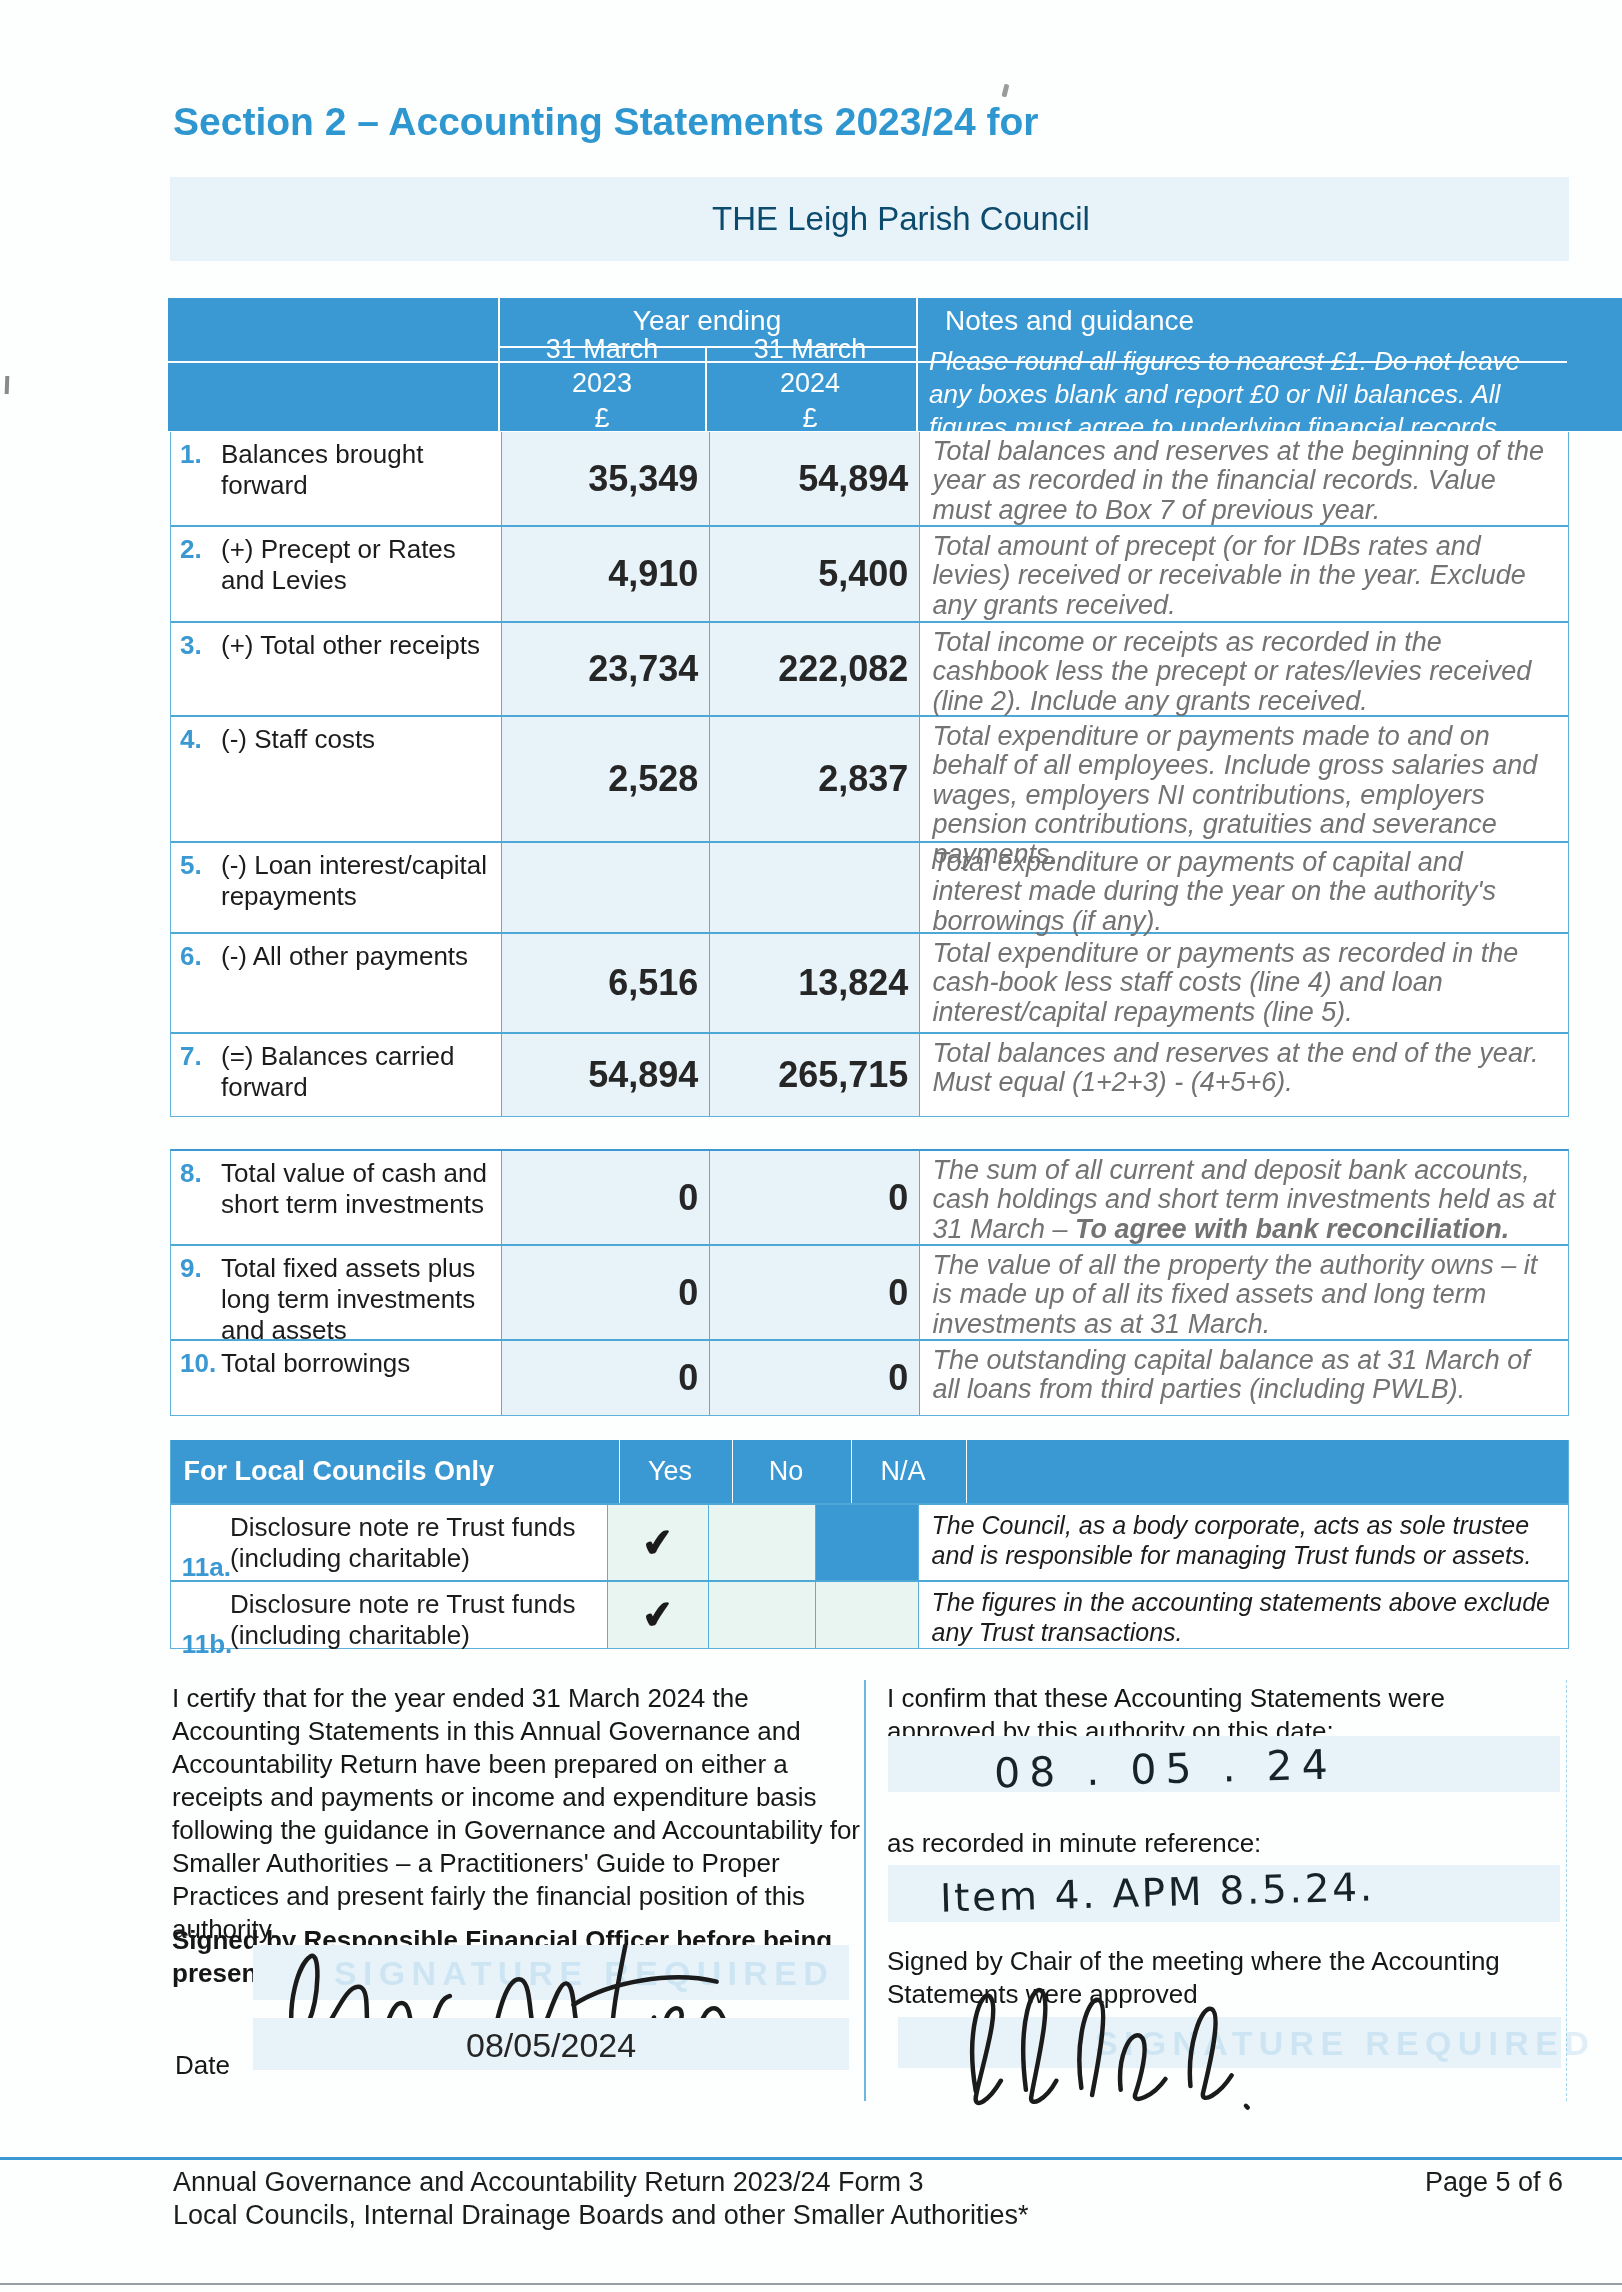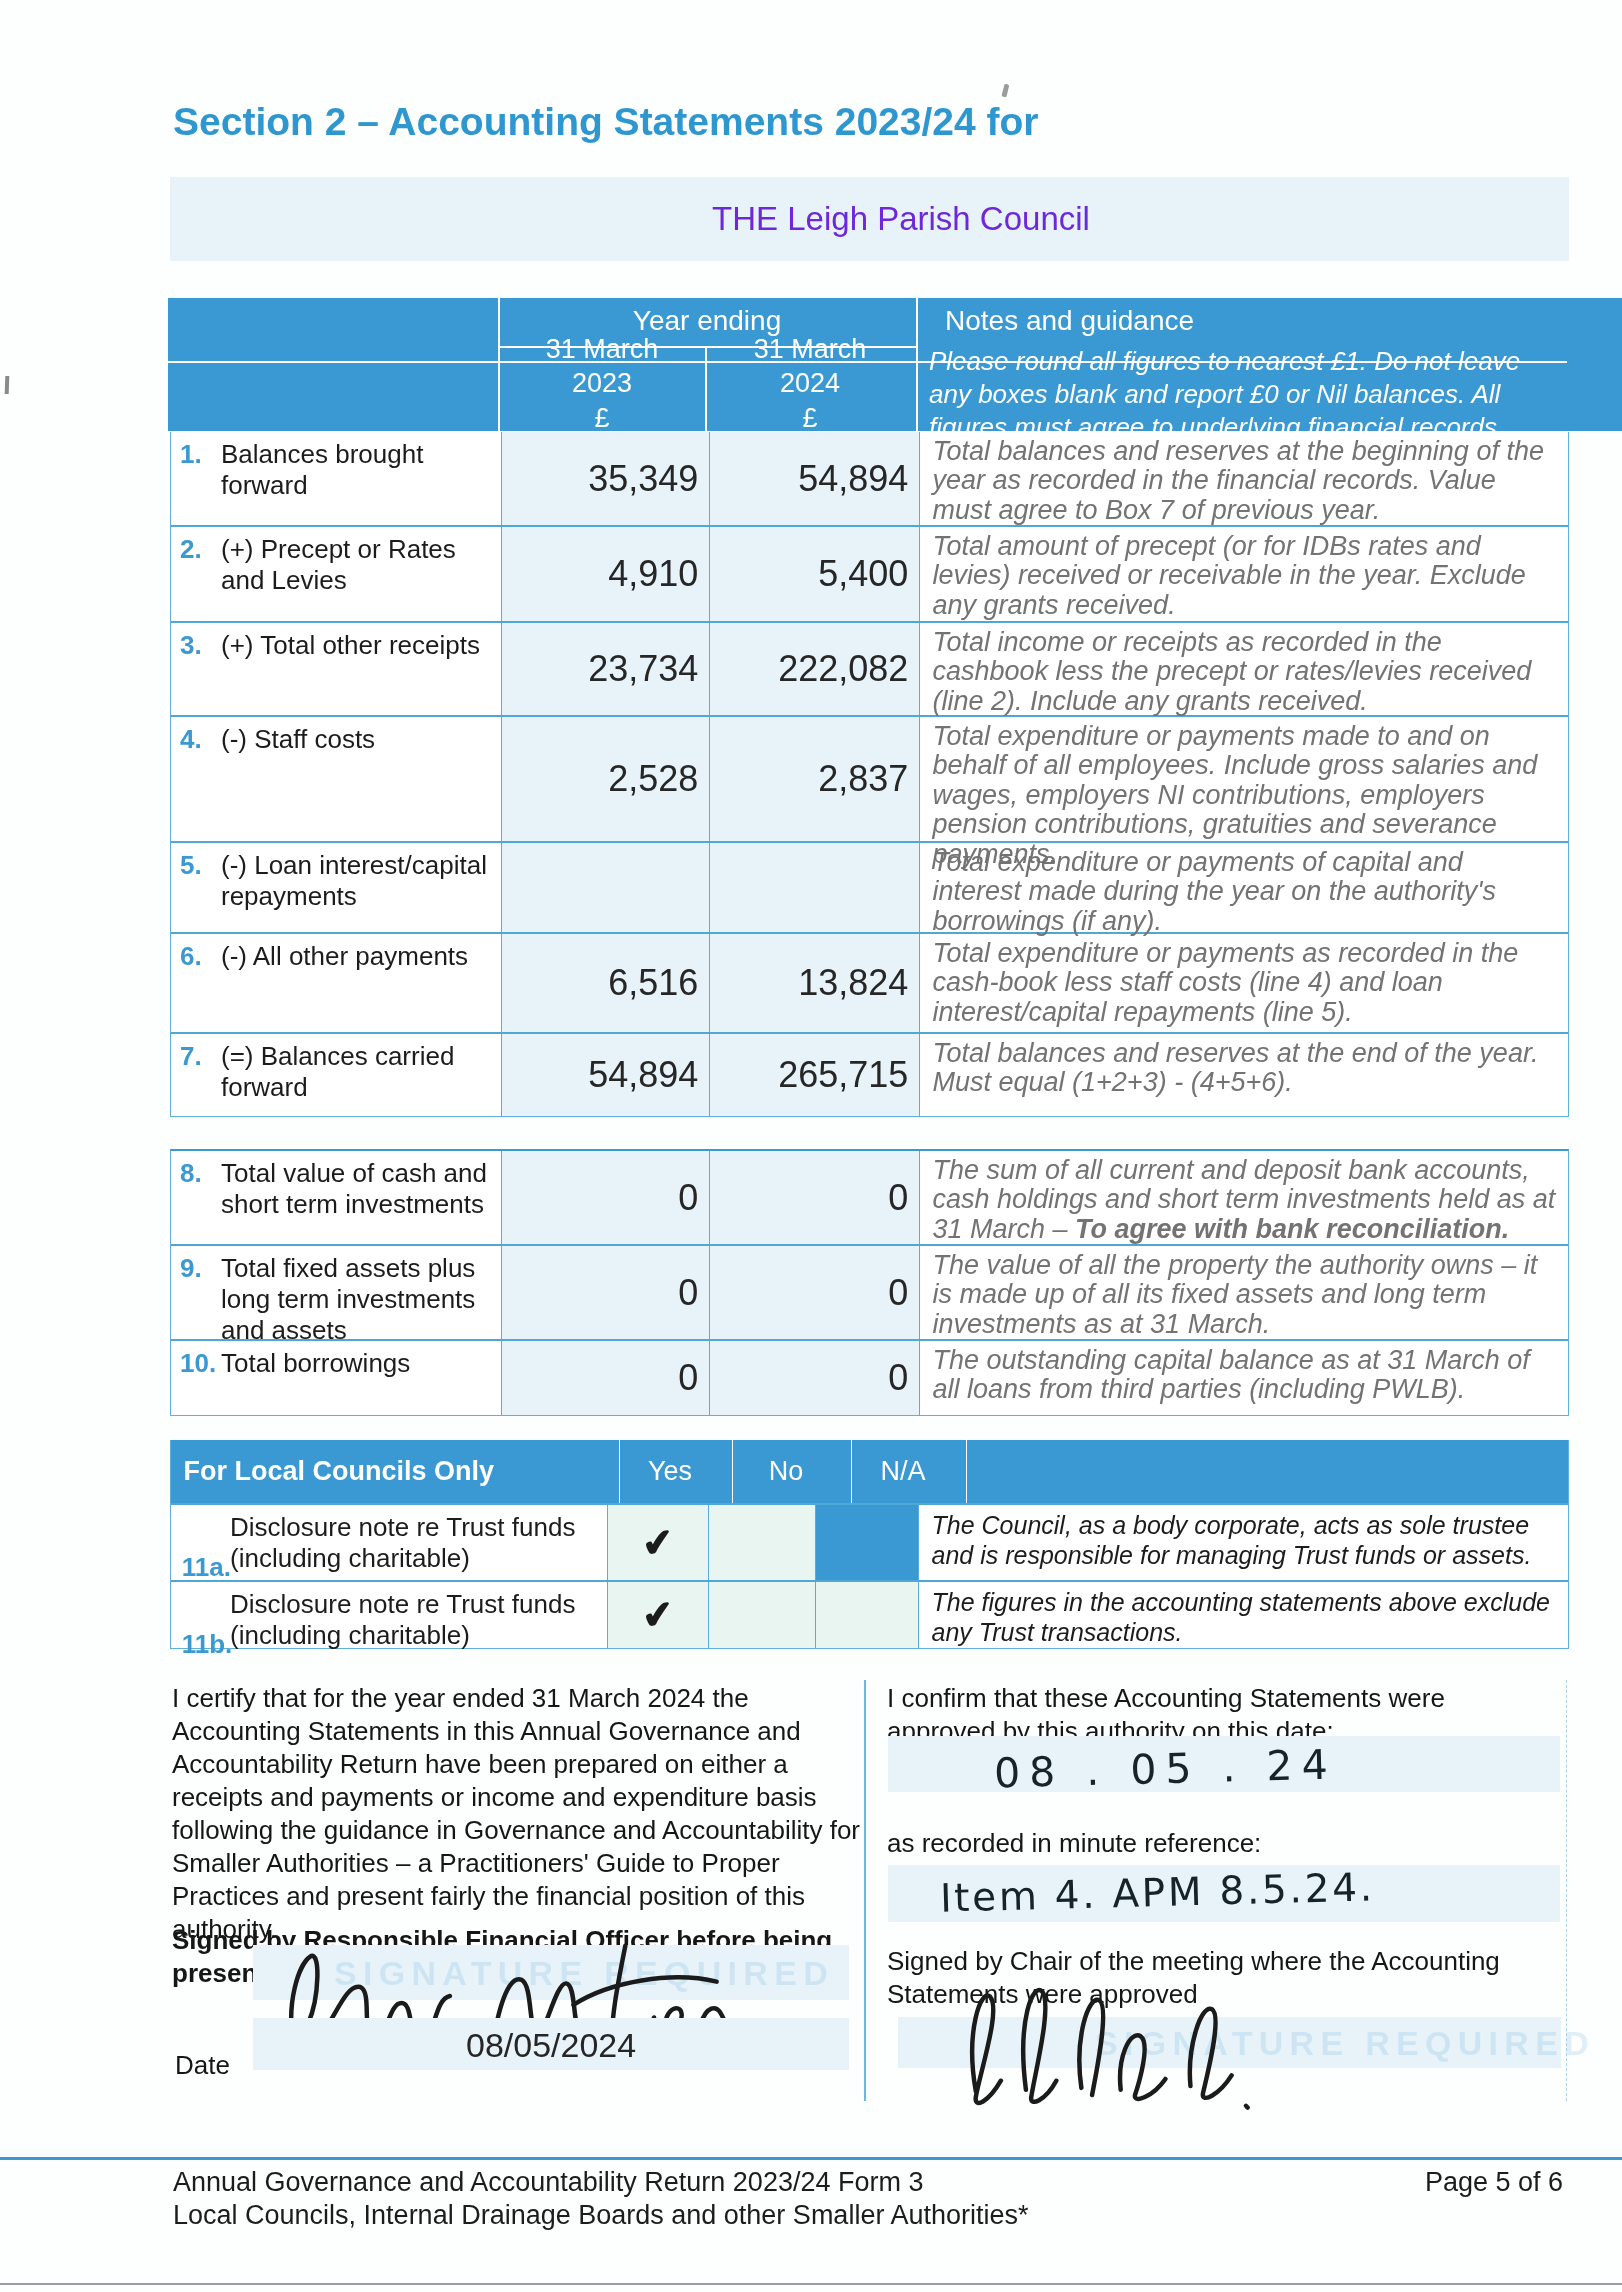--- a/index.html
+++ b/index.html
@@ -3,30 +3,30 @@
 <meta charset="utf-8">
 <style>
   html,body{margin:0;padding:0;background:#ffffff;}
   .page{position:relative;width:1623px;height:2293px;background:#fdfefe;overflow:hidden;
         font-family:"Liberation Sans",sans-serif;color:#1c1c1c;}
 
   
   .section-title{position:absolute;left:173px;top:100px;font-size:39px;font-weight:bold;color:#2f97d0;letter-spacing:0px;}
   .name-band{position:absolute;left:170px;top:177px;width:1399px;height:84px;background:#e8f3f9;
              display:flex;align-items:center;justify-content:center;}
-  .name-band span{font-size:33px;color:#6d28d9;padding-left:63px;}
+  .name-band span{font-size:33px;color:#0c4a6e;padding-left:63px;}
 
   
   .tbl{position:absolute;left:170px;width:1399px;box-sizing:border-box;border:1.8px solid #5fb0da;border-top:none;background:#fff;}
   .trow{display:flex;border-top:2.7px solid #4da8d6;box-sizing:border-box;}
   .c{box-sizing:border-box;}
   .c-label{width:330px;position:relative;padding:7.2px 5.4px 0 50px;font-size:26px;line-height:31px;}
   .rownum{position:absolute;left:9px;top:7.2px;color:#3a99d2;font-weight:bold;}
   .c-val{width:208px;background:#e7f3f9;border-left:1.8px solid #57aeda;display:flex;align-items:center;
-         justify-content:flex-end;padding-right:10.7px;font-size:36px;color:#262626;}
+         justify-content:flex-end;padding-right:10.7px;font-size:36px;color:#262626;font-weight:bold;}
   .c-val2{width:210px;}
   .c-note{flex:1;border-left:1.8px solid #57aeda;padding:4.5px 10.7px 0 12.5px;font-style:italic;font-size:27px;line-height:29.6px;color:#737373;}
   .c-note b{font-style:italic;}
 
   
   .thead{position:absolute;left:168px;top:298px;width:1619px;height:133px;background:#3a99d2;color:#fff;box-sizing:border-box;padding-left:41px;}
   .th-year{position:absolute;left:330px;top:7.2px;width:418px;text-align:center;font-size:28px;}
   .th-notes{position:absolute;left:761px;top:7.2px;font-size:28px;margin-left:16px;}
   .vline{position:absolute;width:1.8px;background:#ffffff;}
   .hline{position:absolute;height:1.8px;background:#ffffff;}

